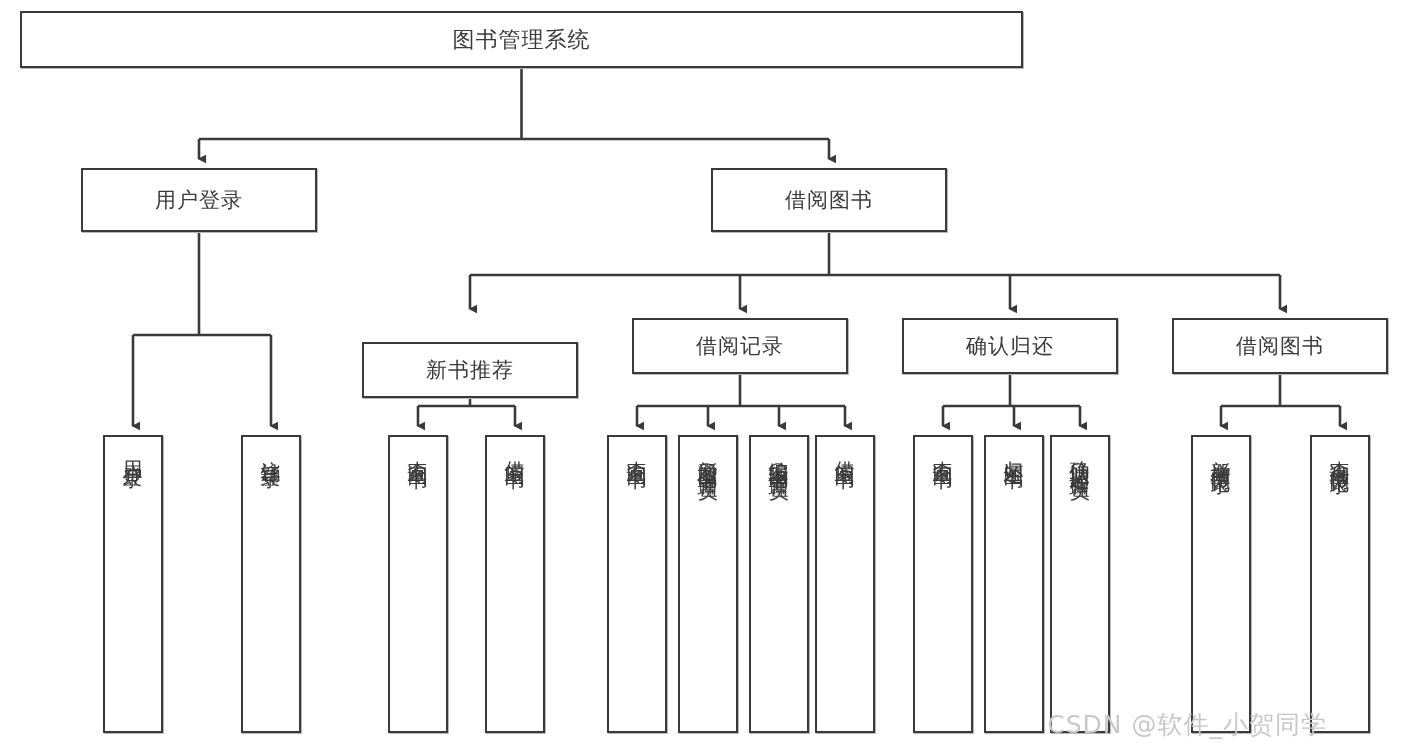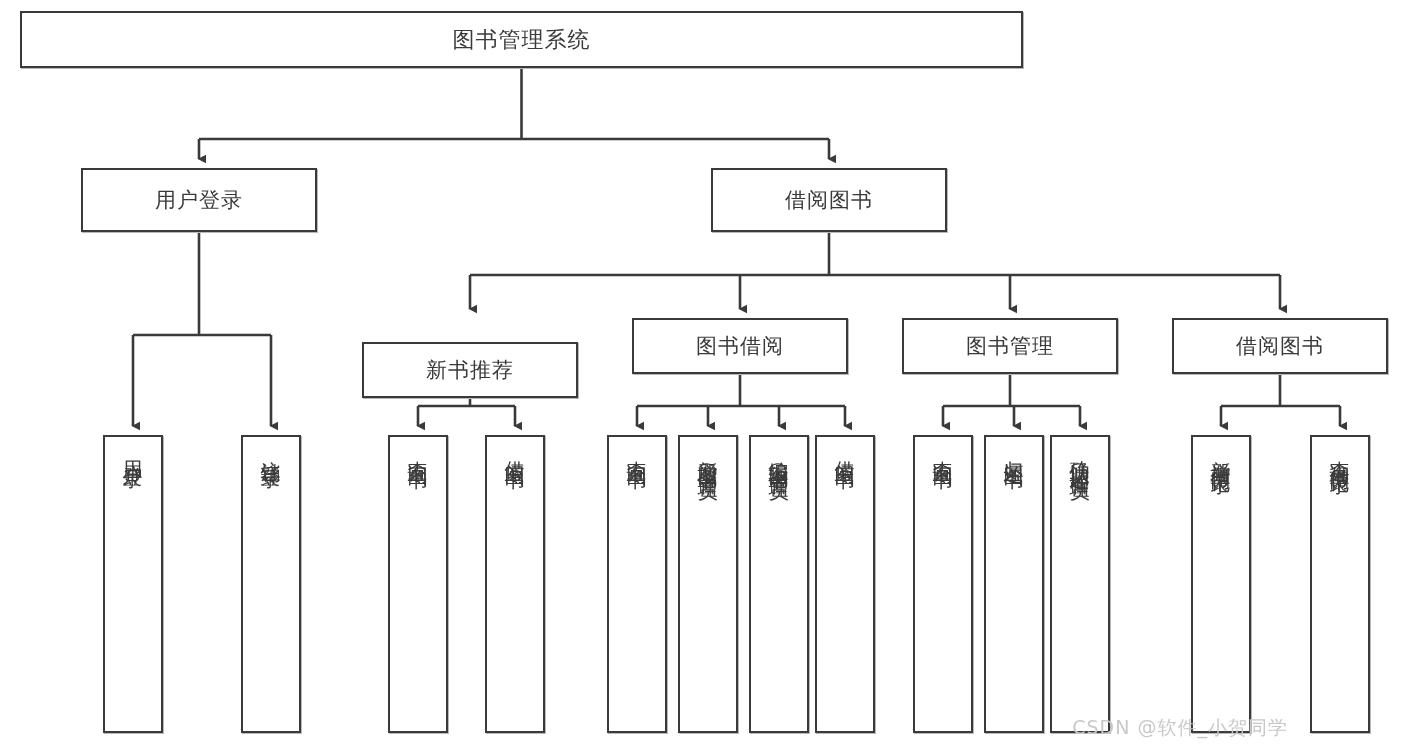--- a/index.html
+++ b/index.html
@@ -1,21 +1,21 @@
 <!DOCTYPE html>
 <html><head>
 <meta charset="utf-8">
 <style>
   html,body{margin:0;padding:0;background:#ffffff;}
   body{
     width:1405px;height:747px;
     font-family:"DejaVu Sans","Liberation Sans",sans-serif;
     overflow:hidden;position:relative;
   }
-  #diagram-root{position:relative;width:1294px;height:747px;}
+  #diagram-root{position:relative;width:1294px;height:747px;padding-left:39px;}
   svg#edges{position:absolute;left:0;top:0;width:1405px;height:747px;}
   .node{
     position:absolute;
     background:#ffffff;
     border:2px solid #3a3a3a;
     box-sizing:border-box;
     display:flex;align-items:center;justify-content:center;
     box-shadow:1px 1px 0 #b9b9b9;
   }
   .node-label{
@@ -33,21 +33,21 @@
     text-orientation:upright;
     font-size:20px;
     letter-spacing:3px;
     line-height:1;
   }
   .node.root .node-label{font-size:22px;}
   .watermark{
     position:absolute;
     right:6px;bottom:6px;
     color:#c8c8c8;
-    font-size:19px;
+    font-size:25px;
     letter-spacing:1px;
     white-space:nowrap;
     user-select:none;
   }
 </style>
 </head>
 <body>
 
 <div id="diagram-root">
   <svg id="edges" viewBox="0 0 1405 747">
@@ -99,24 +99,24 @@
       <div class="node" style="left: 81px; top: 168px; width: 236px; height: 64px;">
         <span class="node-label">用户登录</span>
       </div>
       <div class="node" style="left: 711px; top: 168px; width: 236px; height: 64px;">
         <span class="node-label">借阅图书</span>
       </div>
       <div class="node" style="left: 362px; top: 318px; width: 216px; height: 56px; margin-top: 24px;">
         <span class="node-label">新书推荐</span>
       </div>
       <div class="node" style="left: 632px; top: 318px; width: 216px; height: 56px;">
-        <span class="node-label">图书借阅</span>
+        <span class="node-label">借阅记录</span>
       </div>
       <div class="node" style="left: 902px; top: 318px; width: 216px; height: 56px;">
-        <span class="node-label">图书管理</span>
+        <span class="node-label">确认归还</span>
       </div>
       <div class="node" style="left: 1172px; top: 318px; width: 216px; height: 56px;">
         <span class="node-label">借阅图书</span>
       </div>
       <div class="node vertical" style="left: 103px; top: 435px; width: 60px; height: 298px;">
         <span class="node-label">用户登录</span>
       </div>
       <div class="node vertical" style="left: 241px; top: 435px; width: 60px; height: 298px;">
         <span class="node-label">注销登录</span>
       </div>

